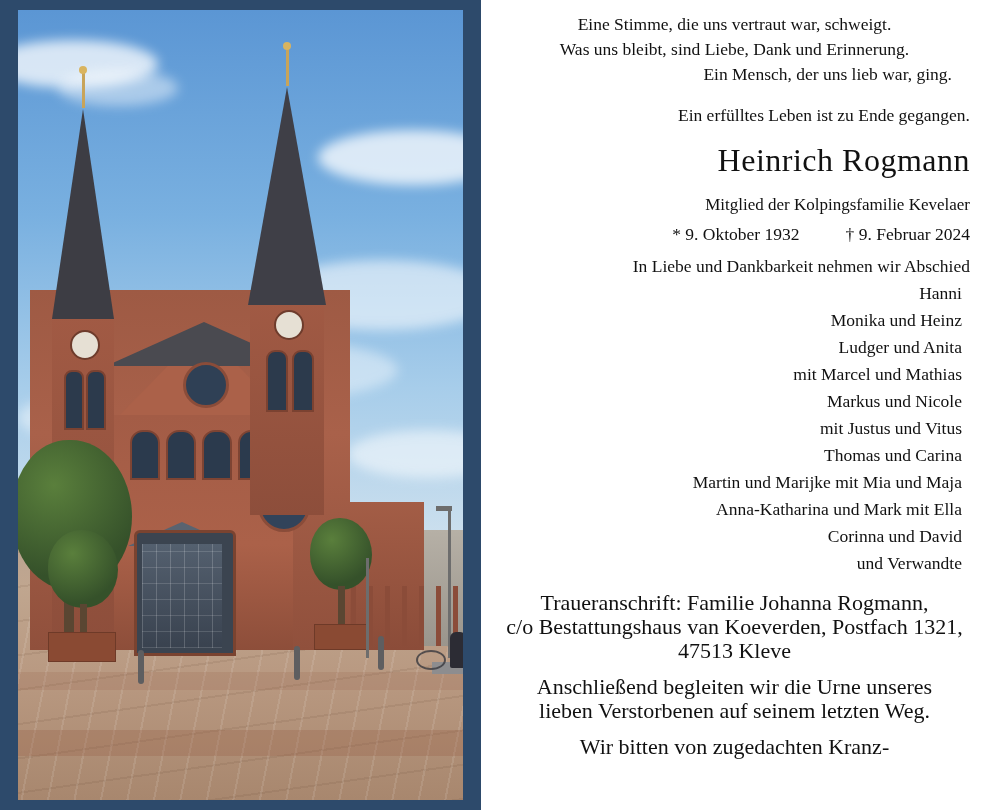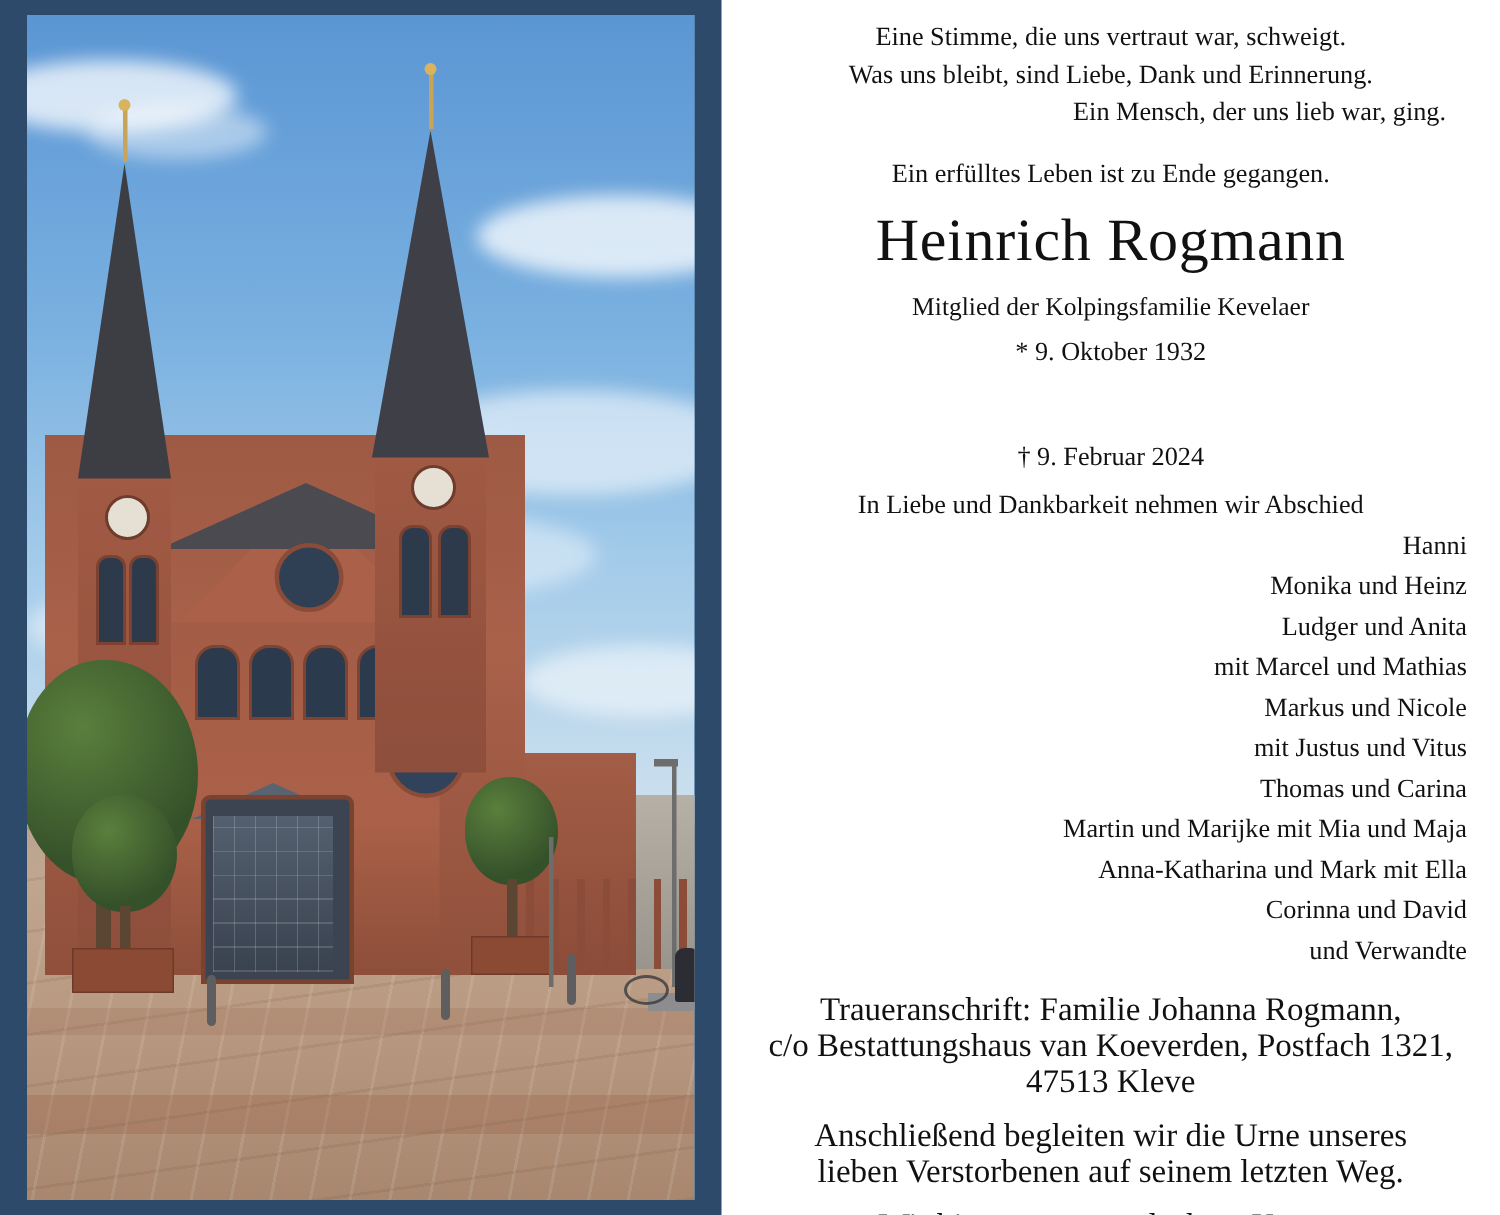--- a/index.html
+++ b/index.html
@@ -324,61 +324,60 @@
     left: 398px; top: 640px;
     width: 26px; height: 16px;
     border: 2px solid #3a3a3e;
     border-radius: 50%;
     opacity: .8;
   }
 
   
   .notice {
     flex: 1 1 auto;
-    padding: 12px 18px 10px 18px;
+    padding: 12px 30px 10px 18px;
     display: flex;
     flex-direction: column;
-    align-items: center;
+    align-items: flex-end;
     text-align: center;
     color: #111;
   }
   .verse {
     font-size: 17.5px;
     line-height: 25px;
     width: 100%;
   }
   .verse .ln { display: block; }
   .verse .ln1 { text-align: center; }
   .verse .ln2 { text-align: right; padding-right: 18px; }
   .verse .ln3 { text-align: center; }
   .intro {
     margin-top: 16px;
     font-size: 17.5px;
     line-height: 24px;
   }
   .name {
     margin-top: 10px;
-    font-size: 40px;
+    font-size: 32px;
     line-height: 46px;
     letter-spacing: 0.5px;
     white-space: nowrap;
   }
   .member {
     margin-top: 10px;
     font-size: 17px;
     line-height: 23px;
   }
   .dates {
     margin-top: 6px;
     font-size: 17.5px;
     line-height: 24px;
     display: flex;
     justify-content: center;
     gap: 46px;
-    flex-direction: column;
   }
   .farewell {
     margin-top: 8px;
     font-size: 17.5px;
     line-height: 24px;
   }
   .mourners {
     margin-top: 2px;
     width: 100%;
     font-size: 17.5px;

